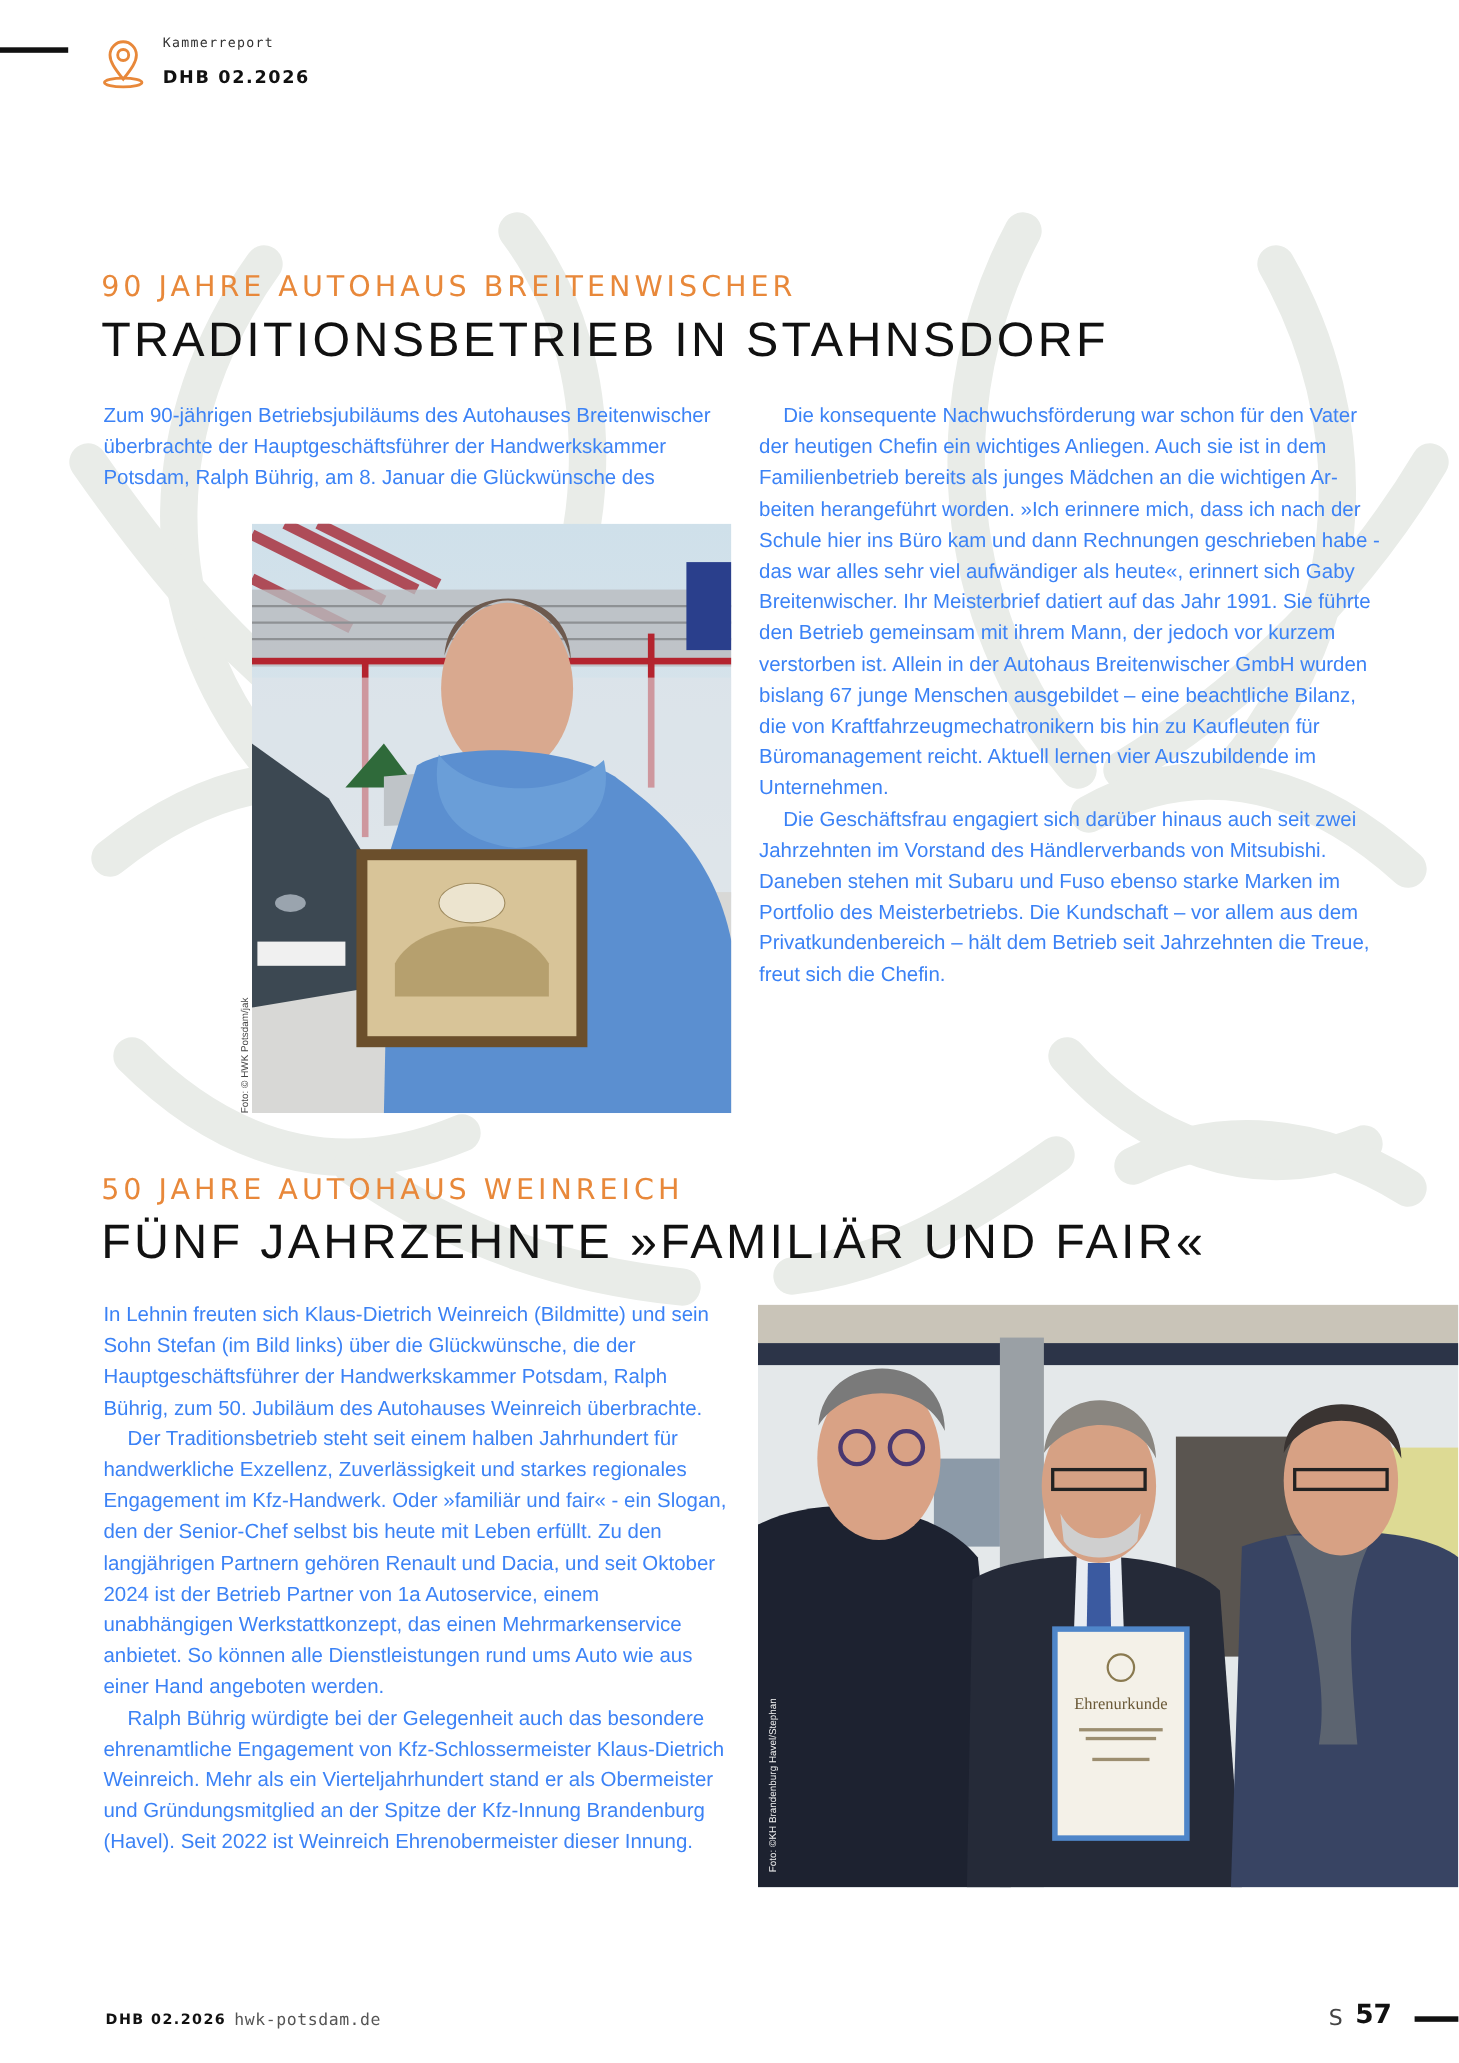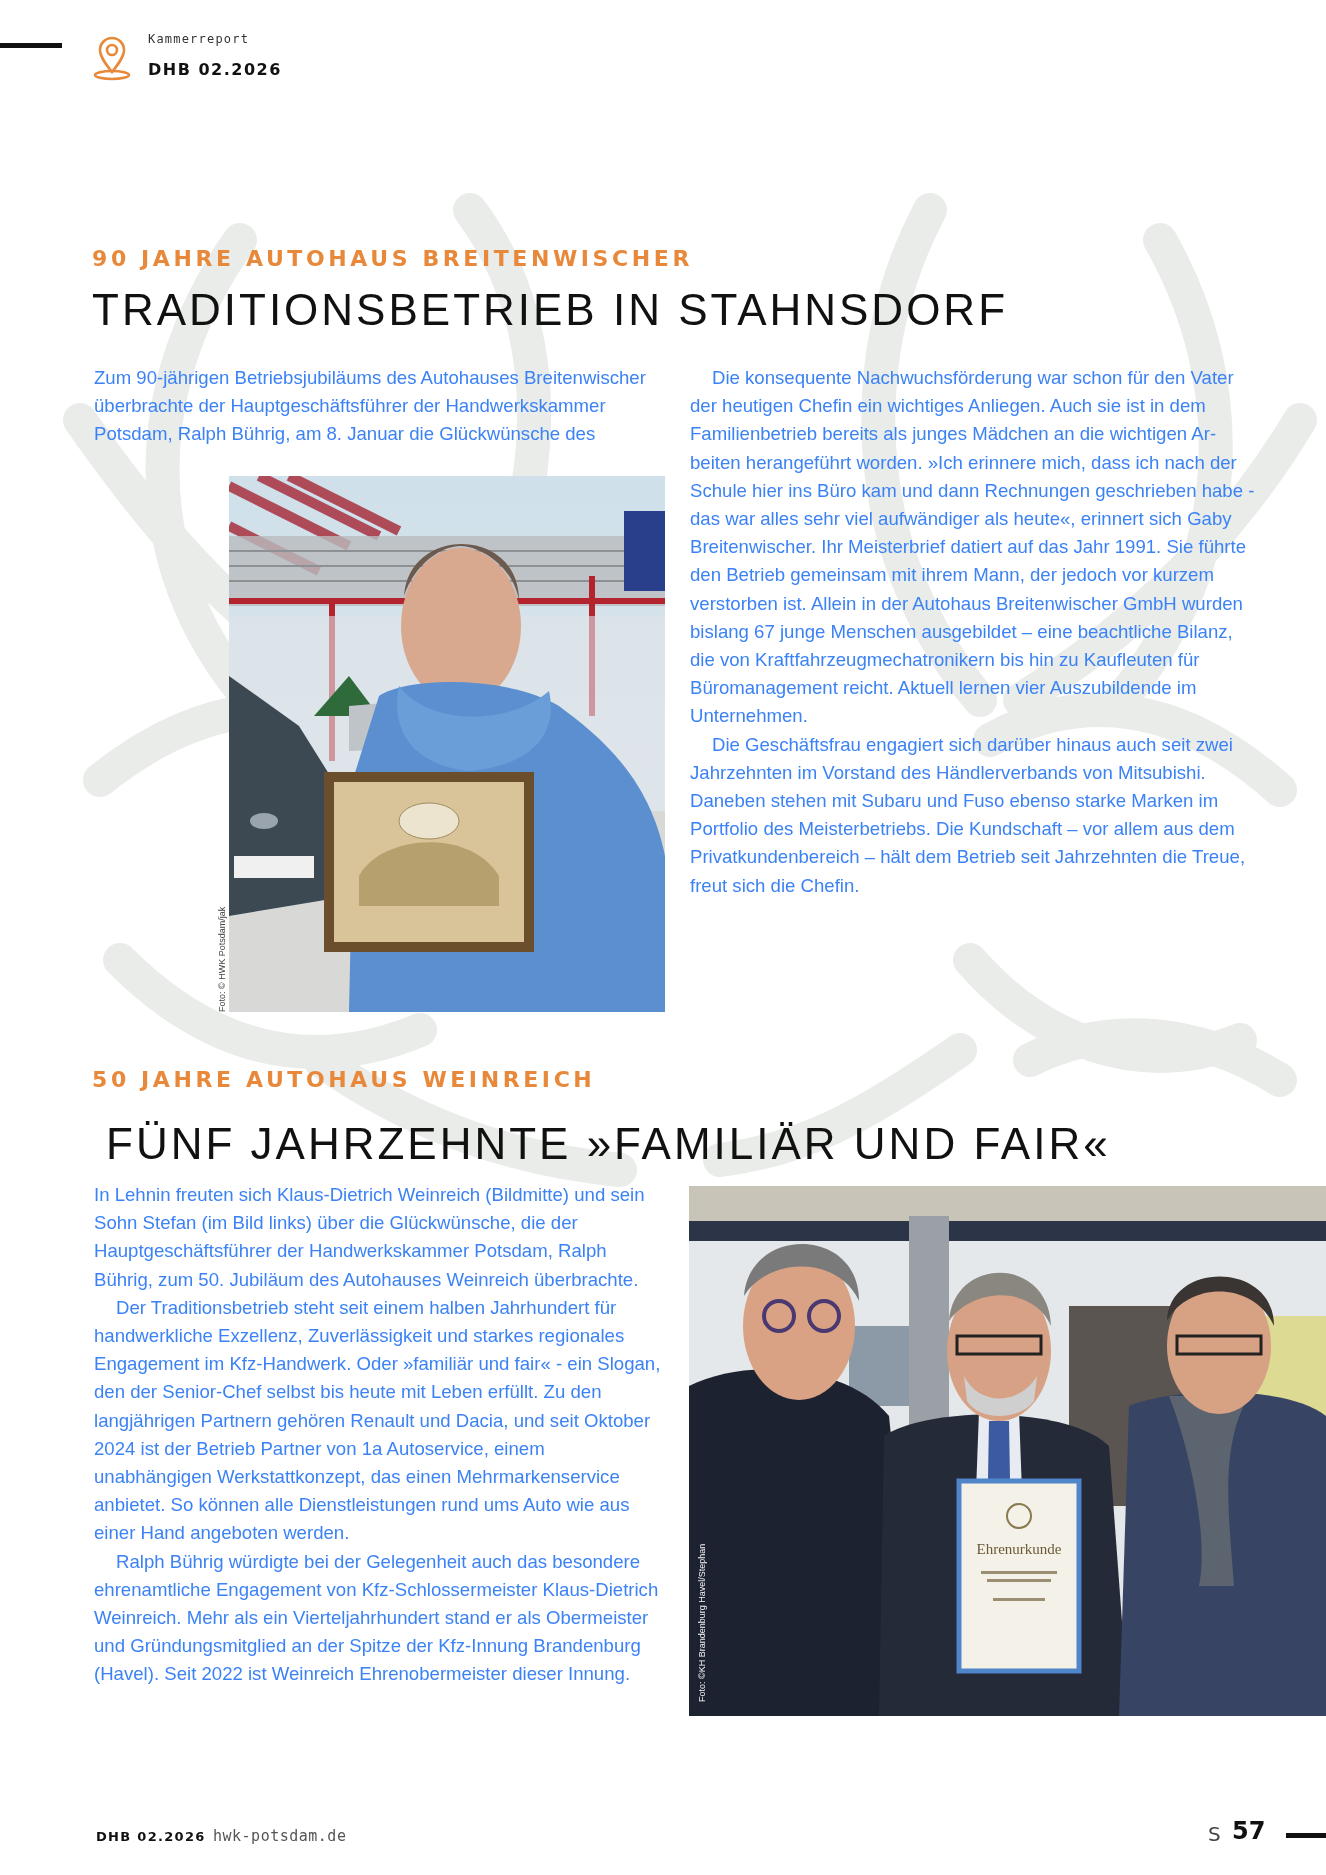--- a/index.html
+++ b/index.html
@@ -7,21 +7,21 @@
          font-family:"Liberation Sans", sans-serif; color:#1a1a1a; }
   .watermark { position:absolute; left:0; top:0; width:1326px; height:1875px; z-index:0; pointer-events:none; }
   .abs { position:absolute; z-index:1; }
 
   
   .hdr-rule { left:0; top:43px; width:62px; height:5px; background:#111; }
   .hdr-pin { left:92px; top:36px; width:40px; height:46px; }
   .hdr-kicker { left:148px; top:32px; font-family:"DejaVu Sans Mono", monospace; font-size:12px; letter-spacing:1.2px; color:#333; }
   .hdr-issue { left:148px; top:60px; font-family:"DejaVu Sans", sans-serif; font-weight:bold; font-size:16px; letter-spacing:1.5px; color:#111; }
 
-  .kicker { font-family:"DejaVu Sans", sans-serif; font-size:22px; letter-spacing:3.6px; color:#e8883a; font-weight:bold; white-space:nowrap; }
+  .kicker { font-family:"DejaVu Sans", sans-serif; font-size:26px; letter-spacing:3.6px; color:#e8883a; font-weight:normal; white-space:nowrap; }
   .headline { font-family:Liberation Sans, sans-serif; font-size:44px; letter-spacing:3px; color:#111; white-space:nowrap; font-weight:normal; }
   .body-col { font-family:"Liberation Sans", sans-serif; font-size:18.6px; line-height:28.2px; color:#3b82f6; }
   .body-col p { margin:0; }
   .body-col p.indent { text-indent:22px; }
 
   .photo { overflow:hidden; }
   .credit { font-family:"Liberation Sans", sans-serif; font-size:9px; color:#444; transform:rotate(-90deg); transform-origin:left top; white-space:nowrap; }
 
   
   .ftr-issue { left:96px; top:1829px; font-family:"DejaVu Sans", sans-serif; font-weight:bold; font-size:13px; letter-spacing:1.3px; color:#111; }
@@ -115,21 +115,21 @@
   </svg>
 </div>
 <div class="abs credit" style="left:217px; top:1012px;">Foto: © HWK Potsdam/jak</div>
 
 <div class="abs body-col" style="left:690px; top:364px; width:570px;">
   <p class="indent">Die konsequente Nachwuchsförderung war schon für den Vater der heutigen Chefin ein wichtiges Anliegen. Auch sie ist in dem Familienbetrieb bereits als junges Mädchen an die wichtigen Ar­beiten herangeführt worden. »Ich erinnere mich, dass ich nach der Schule hier ins Büro kam und dann Rechnungen geschrieben habe - das war alles sehr viel aufwändiger als heute«, erinnert sich Gaby Breitenwischer. Ihr Meisterbrief datiert auf das Jahr 1991. Sie führte den Betrieb gemeinsam mit ihrem Mann, der jedoch vor kurzem verstorben ist. Allein in der Autohaus Breiten­wischer GmbH wurden bislang 67 junge Menschen ausgebildet – eine beachtliche Bilanz, die von Kraftfahrzeugmechatronikern bis hin zu Kaufleuten für Büromanagement reicht. Aktuell lernen vier Auszubildende im Unternehmen.</p>
   <p class="indent">Die Geschäftsfrau engagiert sich darüber hinaus auch seit zwei Jahrzehnten im Vorstand des Händlerverbands von Mitsubishi. Daneben stehen mit Subaru und Fuso ebenso starke Marken im Portfolio des Meisterbetriebs. Die Kundschaft – vor allem aus dem Privatkundenbereich – hält dem Betrieb seit Jahrzehnten die Treue, freut sich die Chefin.</p>
 </div>
 
 <div class="abs kicker" style="left:92px; top:1067px;">50 JAHRE AUTOHAUS WEINREICH</div>
-<h2 class="abs headline" style="left:92px; top:1105px; margin:14px;">FÜNF JAHRZEHNTE »FAMILIÄR UND FAIR«</h2>
+<h2 class="abs headline" style="left:92px; top:1105px; margin:0;">FÜNF JAHRZEHNTE »FAMILIÄR UND FAIR«</h2>
 
 <div class="abs body-col" style="left:94px; top:1181px; width:570px;">
   <p>In Lehnin freuten sich Klaus-Dietrich Weinreich (Bildmitte) und sein Sohn Stefan (im Bild links) über die Glückwünsche, die der Hauptgeschäftsführer der Handwerkskammer Potsdam, Ralph Bührig, zum 50. Jubiläum des Autohauses Weinreich überbrachte.</p>
   <p class="indent">Der Traditionsbetrieb steht seit einem halben Jahrhundert für handwerkliche Exzellenz, Zuverlässigkeit und starkes regionales Engagement im Kfz-Handwerk. Oder »familiär und fair« - ein Slogan, den der Senior-Chef selbst bis heute mit Leben erfüllt. Zu den langjährigen Partnern gehören Renault und Dacia, und seit Oktober 2024 ist der Betrieb Partner von 1a Autoservice, einem unabhängigen Werkstattkonzept, das einen Mehrmarkenservice anbietet. So können alle Dienstleistungen rund ums Auto wie aus einer Hand angeboten werden.</p>
   <p class="indent">Ralph Bührig würdigte bei der Gelegenheit auch das besonde­re ehrenamtliche Engagement von Kfz-Schlossermeister Klaus-Dietrich Weinreich. Mehr als ein Vierteljahrhundert stand er als Obermeister und Gründungsmitglied an der Spitze der Kfz-Innung Brandenburg (Havel). Seit 2022 ist Weinreich Ehrenobermeister dieser Innung.</p>
 </div>
 
 <div class="abs photo" style="left:689px; top:1186px; width:637px; height:530px;">
   <svg width="637" height="530" viewBox="0 0 637 530" xmlns="http://www.w3.org/2000/svg">
     <rect width="637" height="530" fill="#e4e8ea"></rect>

